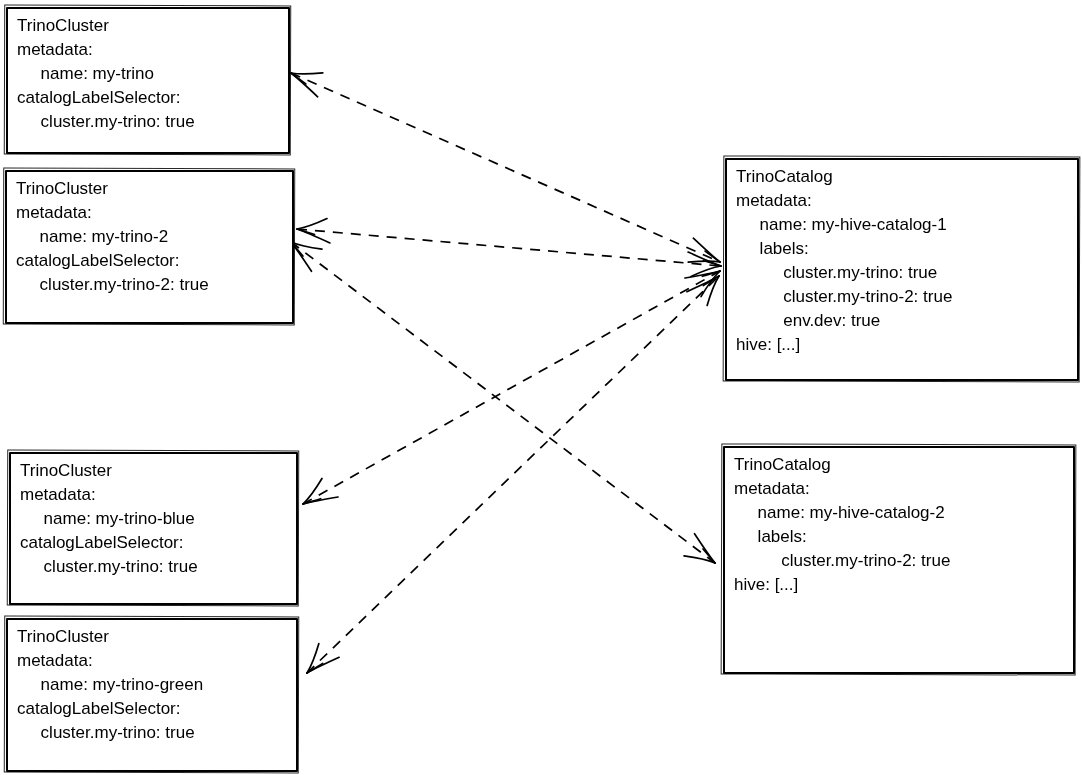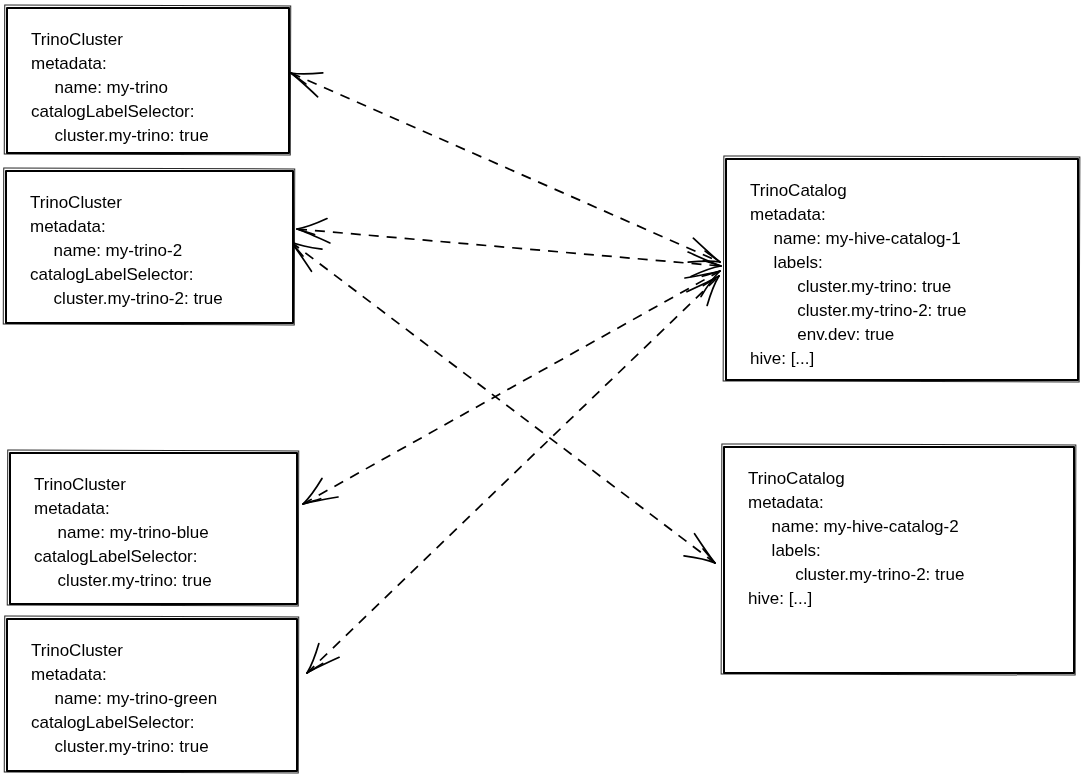--- a/index.html
+++ b/index.html
@@ -26,21 +26,21 @@
   .box::after {
     content: "";
     position: absolute;
     inset: -4px -3px -3px -4px;
     border: 1px solid #000000;
     opacity: 0.85;
     transform: rotate(0.18deg);
     pointer-events: none;
   }
   .box pre {
-    margin: 14px;
+    margin: 0;
     padding: 5px 9px;
     font-family: "Liberation Sans", "DejaVu Sans", sans-serif;
     font-size: 17px;
     line-height: 24px;
     color: #000000;
     white-space: pre;
   }
   #arrows {
     position: absolute;
     left: 0;

